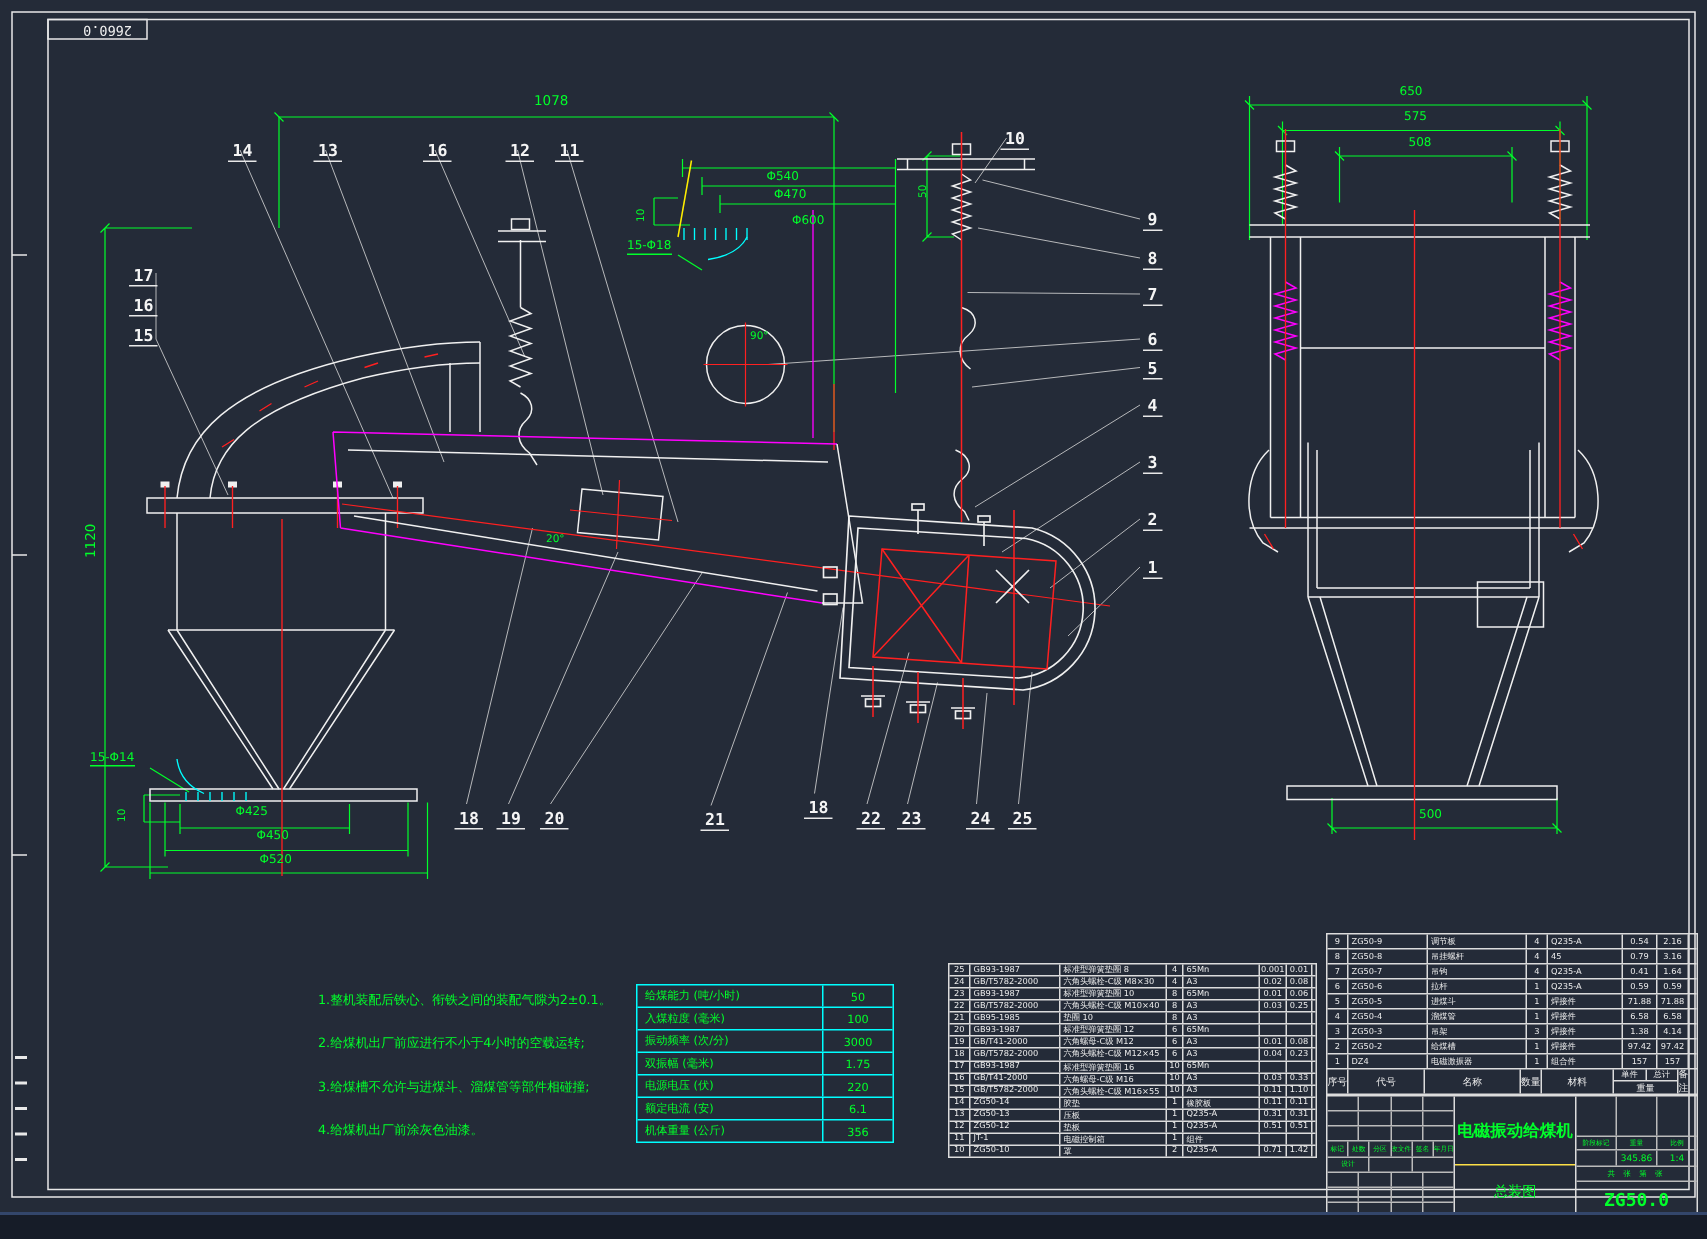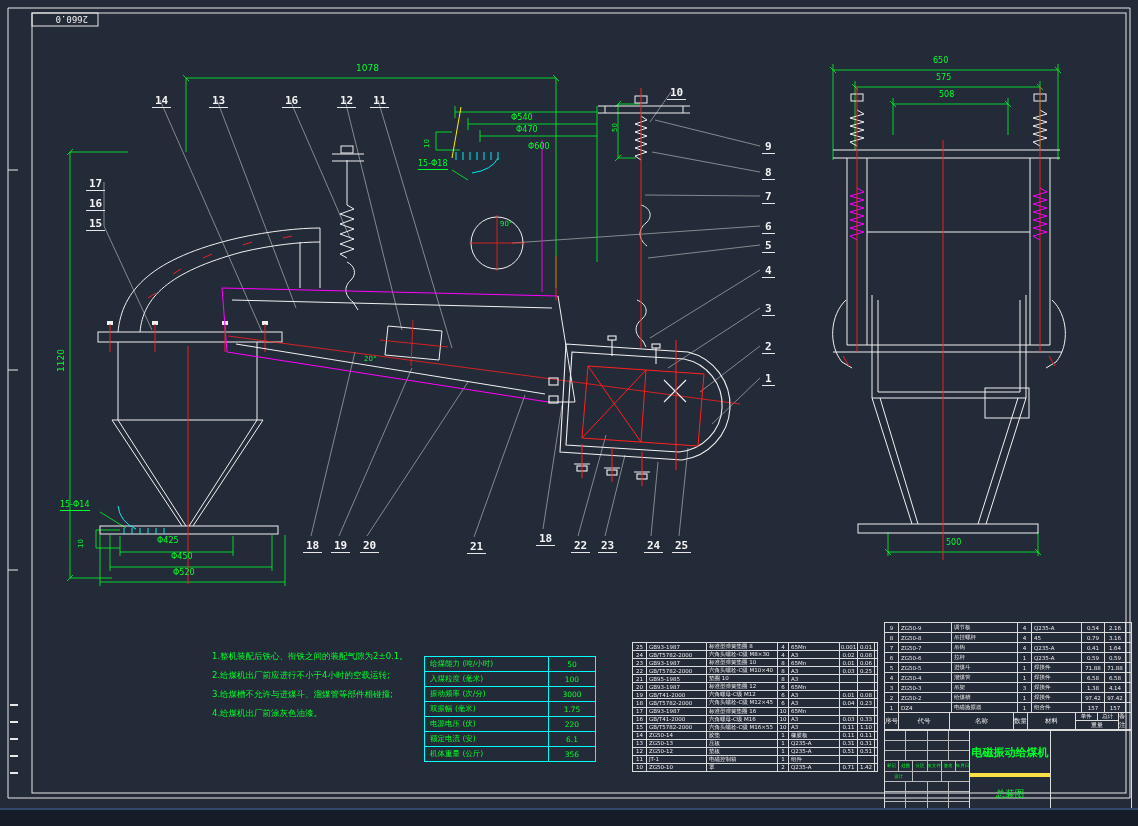--- a/index.html
+++ b/index.html
@@ -8,21 +8,21 @@
   svg{position:absolute;left:0;top:0;}
   .abs{position:absolute;box-sizing:border-box;}
   .lbl{position:absolute;white-space:nowrap;line-height:1;transform-origin:left top;}
   .callout{font-family:"DejaVu Sans Mono",monospace;font-weight:bold;font-size:11px;color:#f5f5f5;
            border-bottom:1px solid #e8e8e8;padding:0 3px 1px 3px;}
   .dim{font-size:8px;color:#00ff2a;}
   .dim.u{border-bottom:1px solid #00ff2a;padding-bottom:1px;}
   
   #techreq{left:212px;top:644px;width:300px;}
   #techreq .tr-title{color:#00ff2a;font-size:12px;font-weight:bold;letter-spacing:6px;margin-left:68px;}
-  #techreq .tr-line{color:#00ff2a;font-size:8.5px;margin-top:7px;white-space:nowrap;}
+  #techreq .tr-line{color:#00ff2a;font-size:8.5px;margin-top:17px;white-space:nowrap;}
   
   #paramtable{left:424px;top:656px;width:172px;height:106px;border:1px solid #00ffff;display:flex;flex-direction:column;}
   .p-row{flex:1;display:flex;border-bottom:1px solid #00ffff;}
   .p-row:last-child{border-bottom:none;}
   .p-label{width:118px;border-right:1px solid #00ffff;color:#00ff2a;font-size:7.5px;display:flex;align-items:center;padding-left:5px;}
   .p-value{flex:1;color:#00ff2a;font-size:7.5px;display:flex;align-items:center;justify-content:center;}
   
   .bom{border:1px solid #dcdcdc;display:flex;flex-direction:column;background:rgba(0,0,0,0);}
   .b-row{display:flex;border-bottom:1px solid #dcdcdc;flex:1;min-height:0;}
   .b-row:last-child{border-bottom:none;}
@@ -39,21 +39,21 @@
   #bomhdr .wt .wt-top div:last-child{border-right:none;}
   #bomhdr .wt .wt-bot{flex:1;font-size:6px;color:#ececec;display:flex;align-items:center;justify-content:center;}
   
   #titleblock{left:884px;top:730px;width:248px;height:82px;border:1px solid #dcdcdc;display:flex;}
   .tb-colA{width:84px;border-right:1px solid #dcdcdc;display:flex;flex-direction:column;}
   .tb-rowA{flex:1;display:flex;border-bottom:1px solid #bbb;}
   .tb-rowA:last-child{border-bottom:none;}
   .tb-rowA div{flex:1;border-right:1px solid #bbb;color:#00ff2a;font-size:4.5px;display:flex;align-items:center;justify-content:center;overflow:hidden;white-space:nowrap;}
   .tb-rowA div:last-child{border-right:none;}
   .tb-colB{width:80px;border-right:1px solid #dcdcdc;display:flex;flex-direction:column;}
-  .tb-title{flex:1;display:flex;align-items:center;justify-content:center;color:#00ff2a;font-size:11px;font-weight:bold;border-bottom:4px solid #fde047;}
+  .tb-title{flex:1;display:flex;align-items:center;justify-content:center;color:#00ff2a;font-size:11px;font-weight:bold;border-bottom:1px solid #fde047;}
   .tb-sub{height:34px;display:flex;align-items:center;justify-content:center;color:#00ff2a;font-size:9.5px;}
   .tb-colC{flex:1;display:flex;flex-direction:column;}
   .tb-c1{height:26px;border-bottom:1px solid #bbb;display:flex;}
   .tb-c1 div{flex:1;border-right:1px solid #bbb;}
   .tb-c1 div:last-child{border-right:none;}
   .tb-c2{height:8px;display:flex;border-bottom:1px solid #bbb;}
   .tb-c2 div{flex:1;border-right:1px solid #bbb;color:#00ff2a;font-size:4.5px;display:flex;align-items:center;justify-content:center;white-space:nowrap;overflow:hidden;}
   .tb-c2 div:last-child{border-right:none;}
   .tb-c3{height:10px;display:flex;border-bottom:1px solid #bbb;}
   .tb-c3 div{flex:1;border-right:1px solid #bbb;color:#00ff2a;font-size:6px;display:flex;align-items:center;justify-content:center;}
@@ -646,17 +646,36 @@
           <div></div>
           <div></div>
           <div></div>
           <div></div>
         </div>
       </div>
   <div class="tb-colB">
     <div class="tb-title">电磁振动给煤机</div>
     <div class="tb-sub">总装图</div>
   </div>
+  <div class="tb-colC">
+    <div class="tb-c1">
+          <div></div>
+          <div></div>
+          <div></div>
+        </div>
+    <div class="tb-c2">
+      <div>阶段标记</div>
+      <div>重量</div>
+      <div>比例</div>
+    </div>
+    <div class="tb-c3">
+      <div></div>
+      <div>345.86</div>
+      <div>1:4</div>
+    </div>
+    <div class="tb-c4">共 张 第 张</div>
+    <div class="tb-c5">ZG50.0</div>
+  </div>
 </div>
 
 <div id="winedge" class="abs"></div>
 
 </div>
 
 </body></html>

